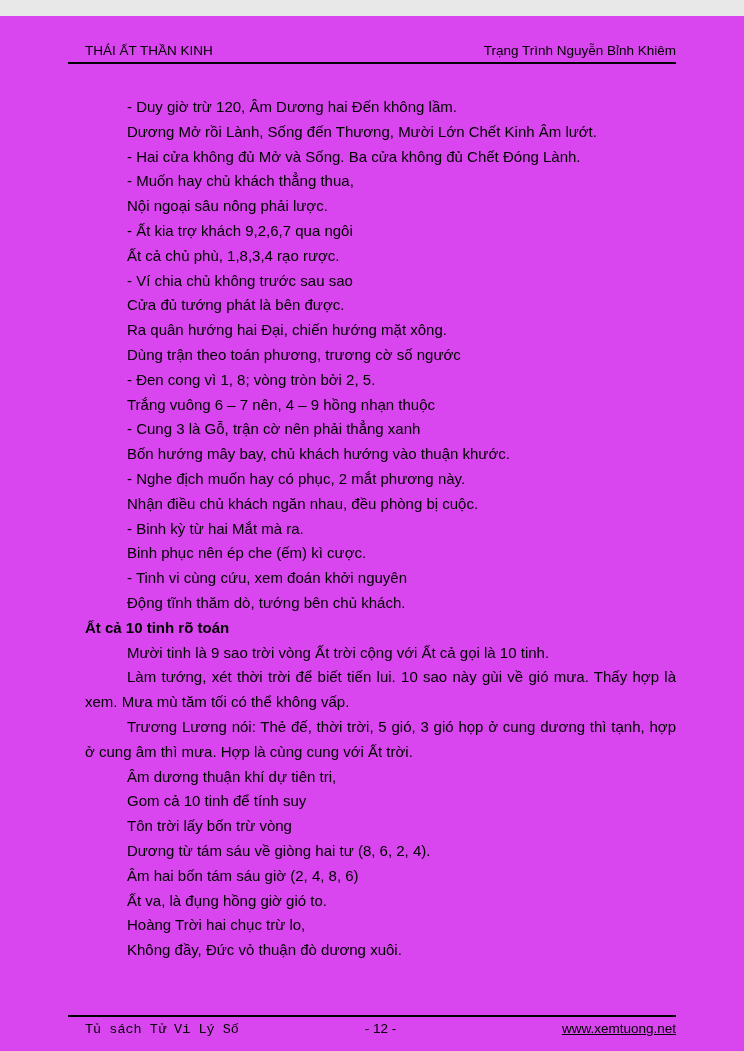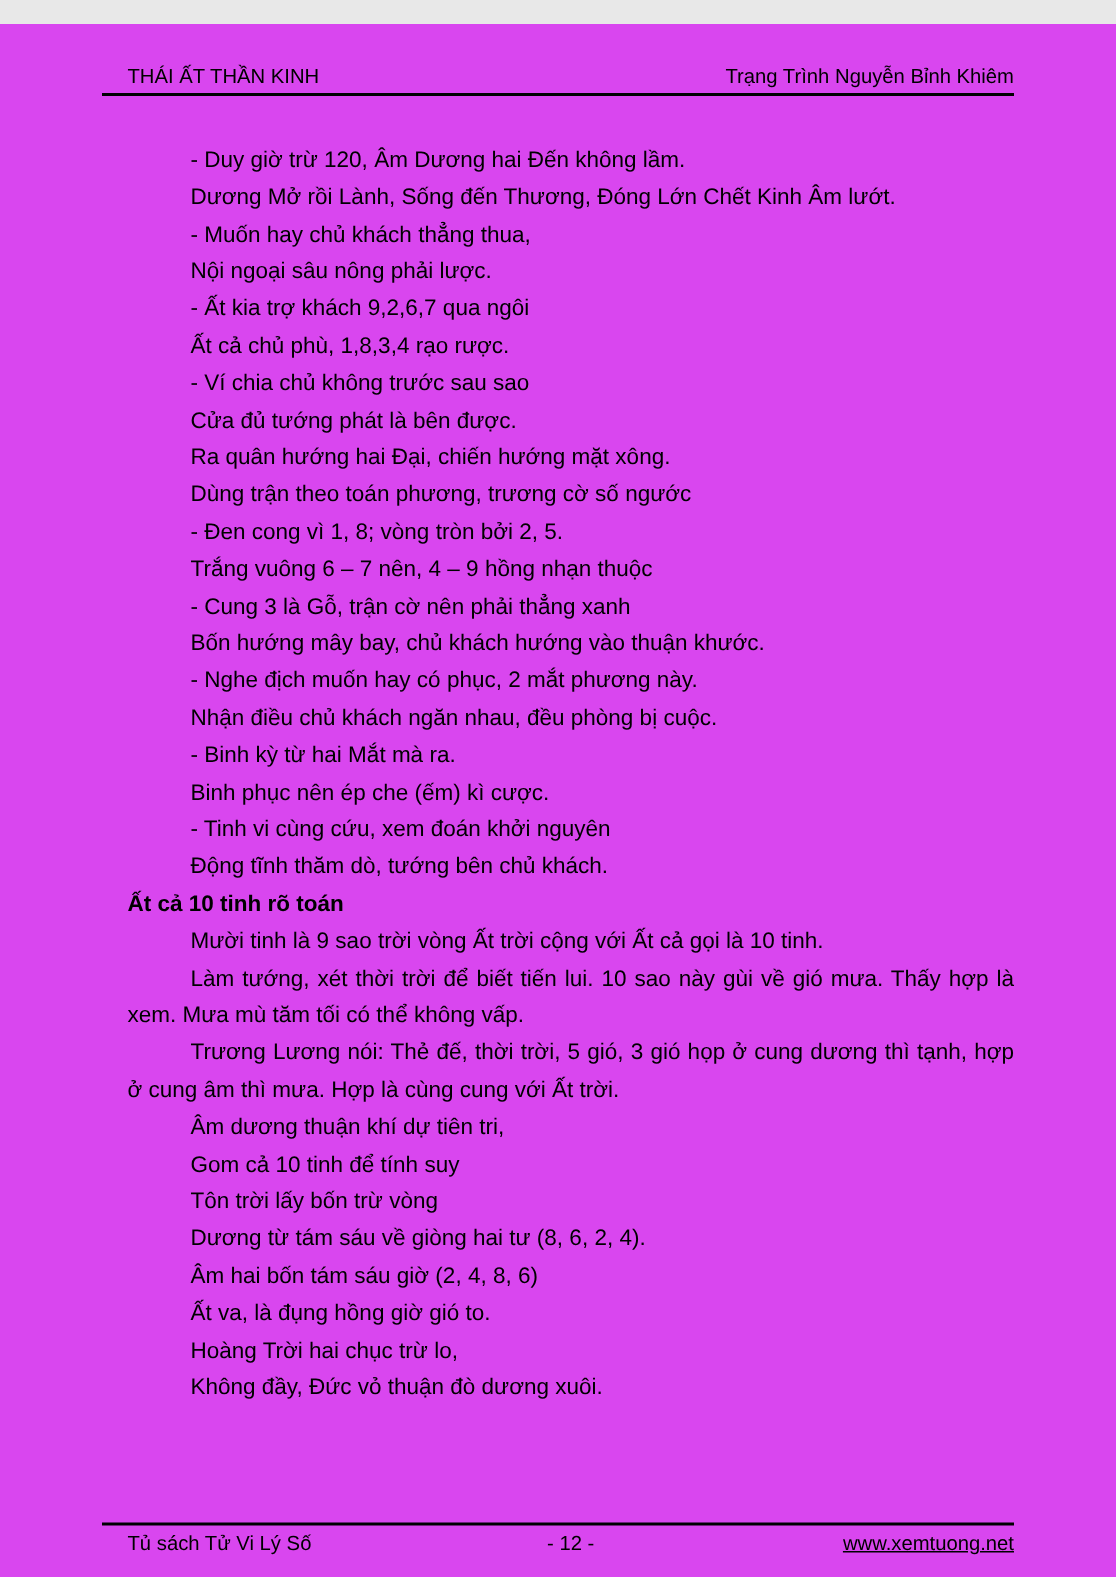--- a/index.html
+++ b/index.html
@@ -49,21 +49,21 @@
     position: absolute;
     top: 1005px;
     left: 85px;
     width: 591px;
     display: grid;
     grid-template-columns: 1fr auto 1fr;
     align-items: baseline;
     font-size: 13.5px;
     line-height: 16px;
   }
-  .footer .f-left  { text-align: left; }
+  .footer .f-left  { text-align: left; font-family: Liberation Mono, monospace; }
   .footer .f-center{ text-align: center; }
   .footer .f-right { text-align: right; }
   .footer .f-right a, .footer .f-right span {
     color: #000000;
     text-decoration: underline;
     cursor: pointer;
   }
 </style>
 </head>
 <body>
@@ -71,21 +71,22 @@
 <div class="page">
 
   <div class="header">
     <span>THÁI ẤT THẦN KINH</span>
     <span>Trạng Trình Nguyễn Bỉnh Khiêm</span>
   </div>
   <div class="rule header-rule"></div>
 
   <div class="content">
     <p class="verse">- Duy giờ trừ 120, Âm Dương hai Đến không lầm.</p>
-    <p class="verse">Dương Mở rồi Lành, Sống đến Thương, Đóng Lớn Chết Kinh Âm lướt.</p>
+    <p class="verse">Dương Mở rồi Lành, Sống đến Thương, Mười Lớn Chết Kinh Âm lướt.</p>
+    <p class="verse">- Hai cửa không đủ Mở và Sống. Ba cửa không đủ Chết Đóng Lành.</p>
     <p class="verse">- Muốn hay chủ khách thẳng thua,</p>
     <p class="verse">Nội ngoại sâu nông phải lược.</p>
     <p class="verse">- Ất kia trợ khách 9,2,6,7 qua ngôi</p>
     <p class="verse">Ất cả chủ phù, 1,8,3,4 rạo rược.</p>
     <p class="verse">- Ví chia chủ không trước sau sao</p>
     <p class="verse">Cửa đủ tướng phát là bên được.</p>
     <p class="verse">Ra quân hướng hai Đại, chiến hướng mặt xông.</p>
     <p class="verse">Dùng trận theo toán phương, trương cờ số ngước</p>
     <p class="verse">- Đen cong vì 1, 8; vòng tròn bởi 2, 5.</p>
     <p class="verse">Trắng vuông 6 – 7 nên, 4 – 9 hồng nhạn thuộc</p>

